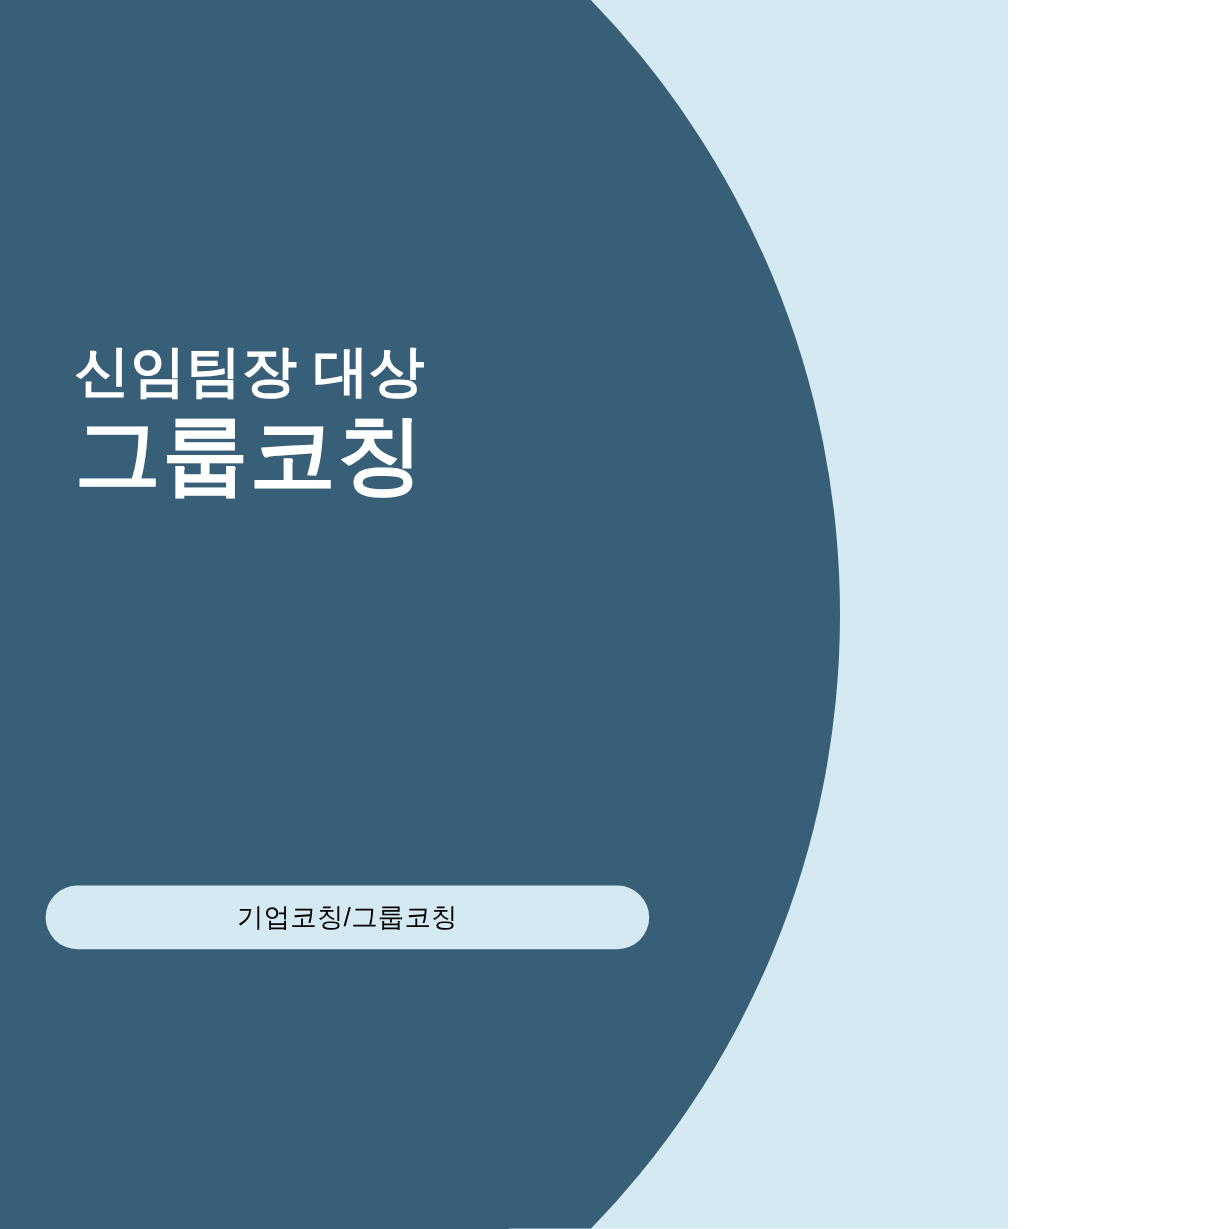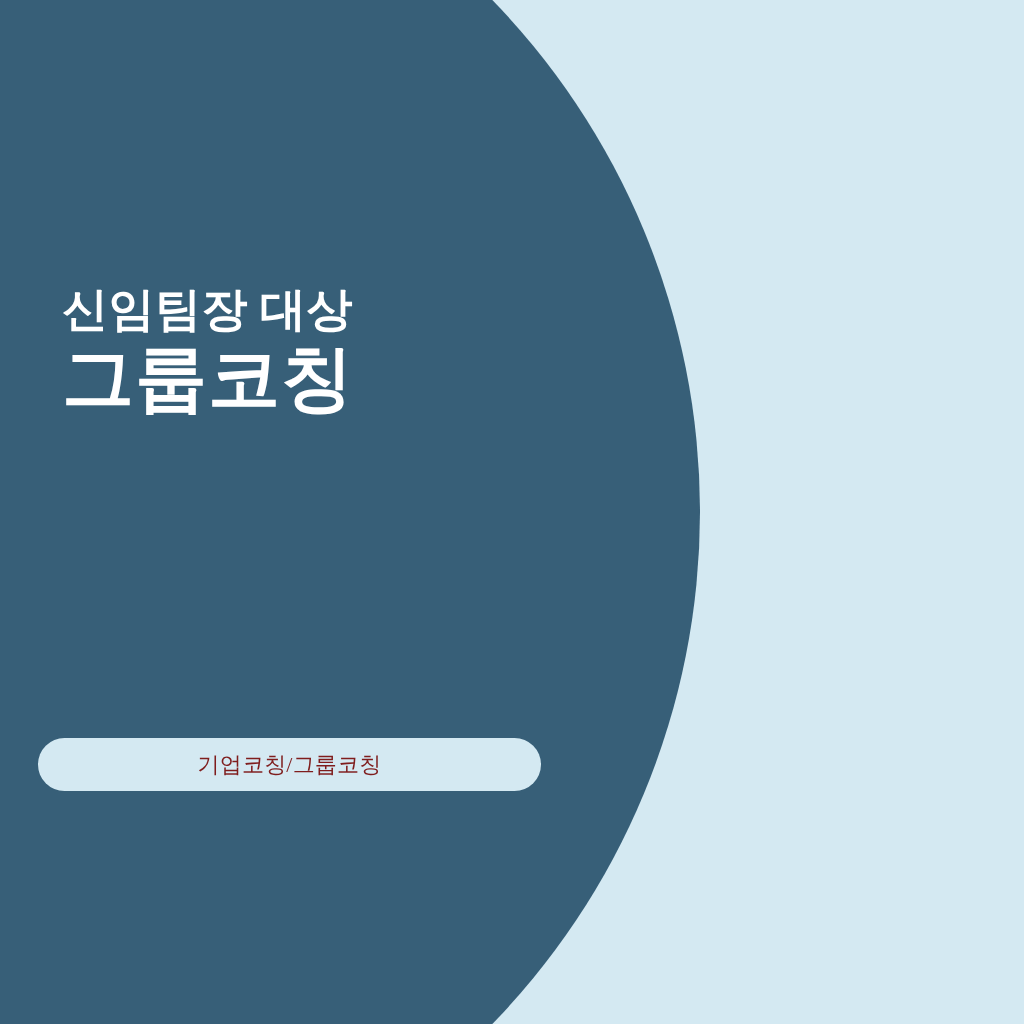--- a/index.html
+++ b/index.html
@@ -5,25 +5,25 @@
 <style>
   html, body {
     margin: 0;
     padding: 0;
     background: #ffffff;
   }
 
   
   .poster {
     position: relative;
-    width: 1024px;
+    width: 840px;
     height: 1024px;
     overflow: hidden;
     background: #d4e9f2;            
-    font-family: Liberation Serif, serif;
+    font-family: Liberation Sans, sans-serif;
     -webkit-font-smoothing: antialiased;
   }
 
   
   .brand-circle {
     position: absolute;
     
     left: -770px;
     top: -223px;
     width: 1470px;
@@ -70,21 +70,21 @@
     height: 53px;
     border-radius: 27px;
     background: #d4e9f2;
     display: flex;
     align-items: center;
     justify-content: center;
     box-sizing: border-box;
   }
 
   .category-pill-label {
-    color: #7f1d1d;
+    color: #000000;
     font-size: 22px;
     font-weight: 500;
     letter-spacing: 0.2px;
     line-height: 1;
     white-space: nowrap;
   }
 </style>
 </head>
 <body>
 

